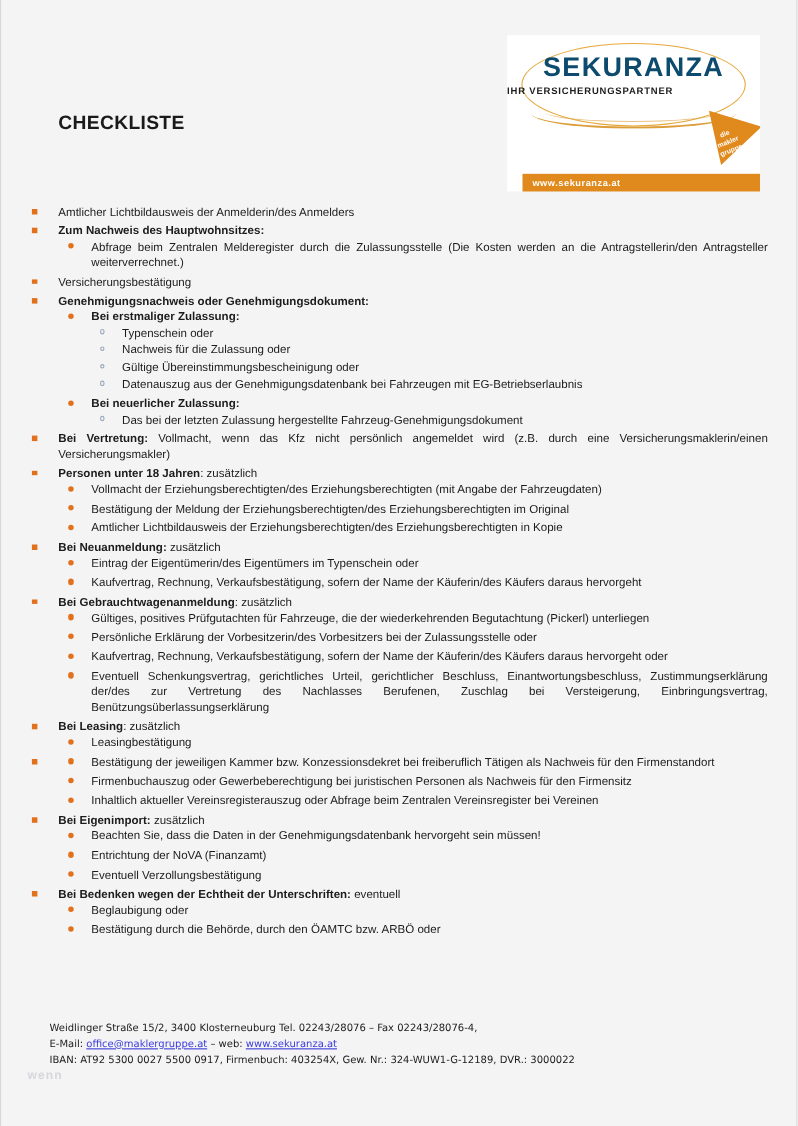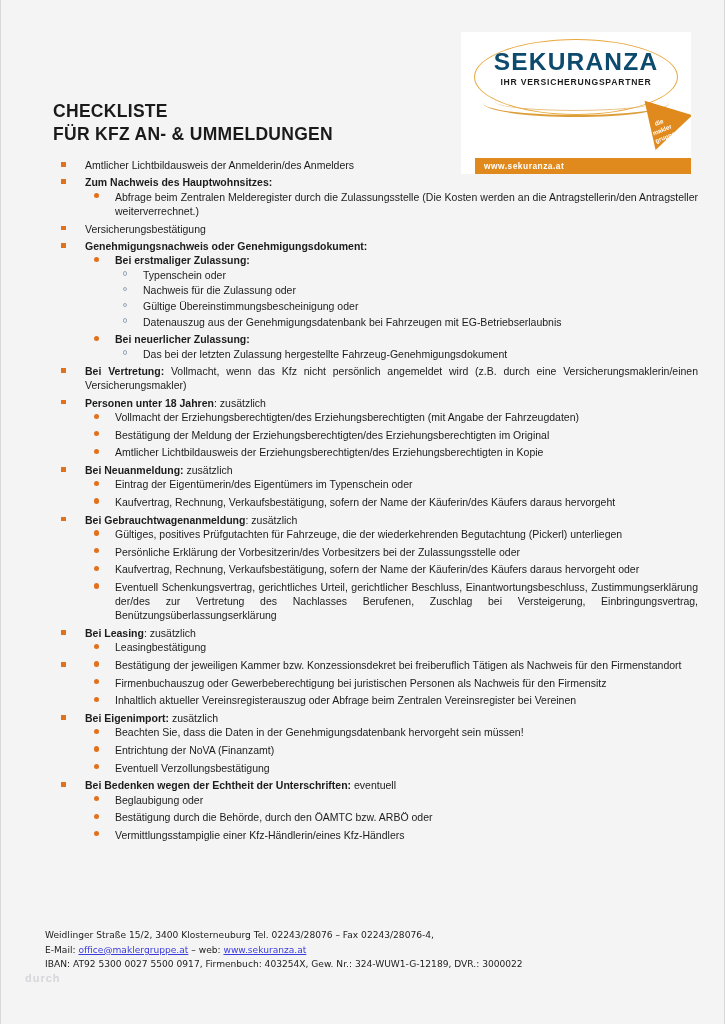--- a/index.html
+++ b/index.html
@@ -72,21 +72,20 @@
     text-align: center;
     font-size: 24.5px;
     font-weight: bold;
     letter-spacing: 1.2px;
     color: #0c4a6e;
   }
   .logo-sub {
     position: absolute;
     left: 0; right: 0;
     top: 45px;
-    text-align: center;
     font-size: 8.6px;
     font-weight: bold;
     letter-spacing: 0.75px;
     color: #1d1d1d;
   }
   .logo-swoosh {
     position: absolute;
     left: 22px;
     top: 57px;
     width: 186px;
@@ -153,23 +152,23 @@
     font-size: 6.2px;
     font-weight: bold;
     line-height: 1.25;
     pointer-events: none;
   }
 
   
   .content {
     position: absolute;
     left: 0;
-    top: 158px;
+    top: 186px;
     right: 0;
-    padding: 0 26px 0 54px;
+    padding: 0 26px 0 22px;
   }
   ul.lvl {
     list-style: none;
     margin: 0;
     padding: 0;
   }
   li.item {
     position: relative;
     font-size: 10.5px;
     color: #1c1c1c;
@@ -257,21 +256,20 @@
 </style>
 </head>
 <body>
 
 <div class="page">
 
   <div class="header">
 
     <div class="title-block">
       <span class="title-line">CHECKLISTE</span>
-      <span class="title-line">FÜR KFZ AN- &amp; UMMELDUNGEN</span>
     </div>
 
     <div class="logo-box">
       <div class="logo-oval-wrap">
         <div class="logo-oval"></div>
         <div class="logo-swoosh"></div>
         <div class="logo-swoosh2"></div>
         <div class="logo-name">SEKURANZA</div>
         <div class="logo-sub">IHR VERSICHERUNGSPARTNER</div>
       </div>
@@ -465,31 +463,27 @@
         <span class="txt"><b class="lead">Bei Bedenken wegen der Echtheit der Unterschriften:</b><span> eventuell</span></span>
         <ul class="lvl l2">
           <li class="item">
             <span class="bullet"></span>
             <span class="txt">Beglaubigung oder</span>
           </li>
           <li class="item">
             <span class="bullet"></span>
             <span class="txt">Bestätigung durch die Behörde, durch den ÖAMTC bzw. ARBÖ oder</span>
           </li>
-          <li class="item">
-            <span class="bullet"></span>
-            <span class="txt">Vermittlungsstampiglie einer Kfz-Händlerin/eines Kfz-Händlers</span>
-          </li>
         </ul>
       </li>
 
     </ul>
   </div>
 
   <div class="footer">
     <div>Weidlinger Straße 15/2, 3400 Klosterneuburg Tel. 02243/28076 – Fax 02243/28076-4,</div>
     <div><span>E-Mail: </span><a href="#">office@maklergruppe.at</a><span>  –  web: </span><a href="#">www.sekuranza.at</a></div>
     <div>IBAN: AT92 5300 0027 5500 0917, Firmenbuch: 403254X, Gew. Nr.: 324-WUW1-G-12189, DVR.: 3000022</div>
   </div>
 
-  <div class="watermark">durch</div>
+  <div class="watermark">wenn</div>
 
 </div>
 
 </body></html>

